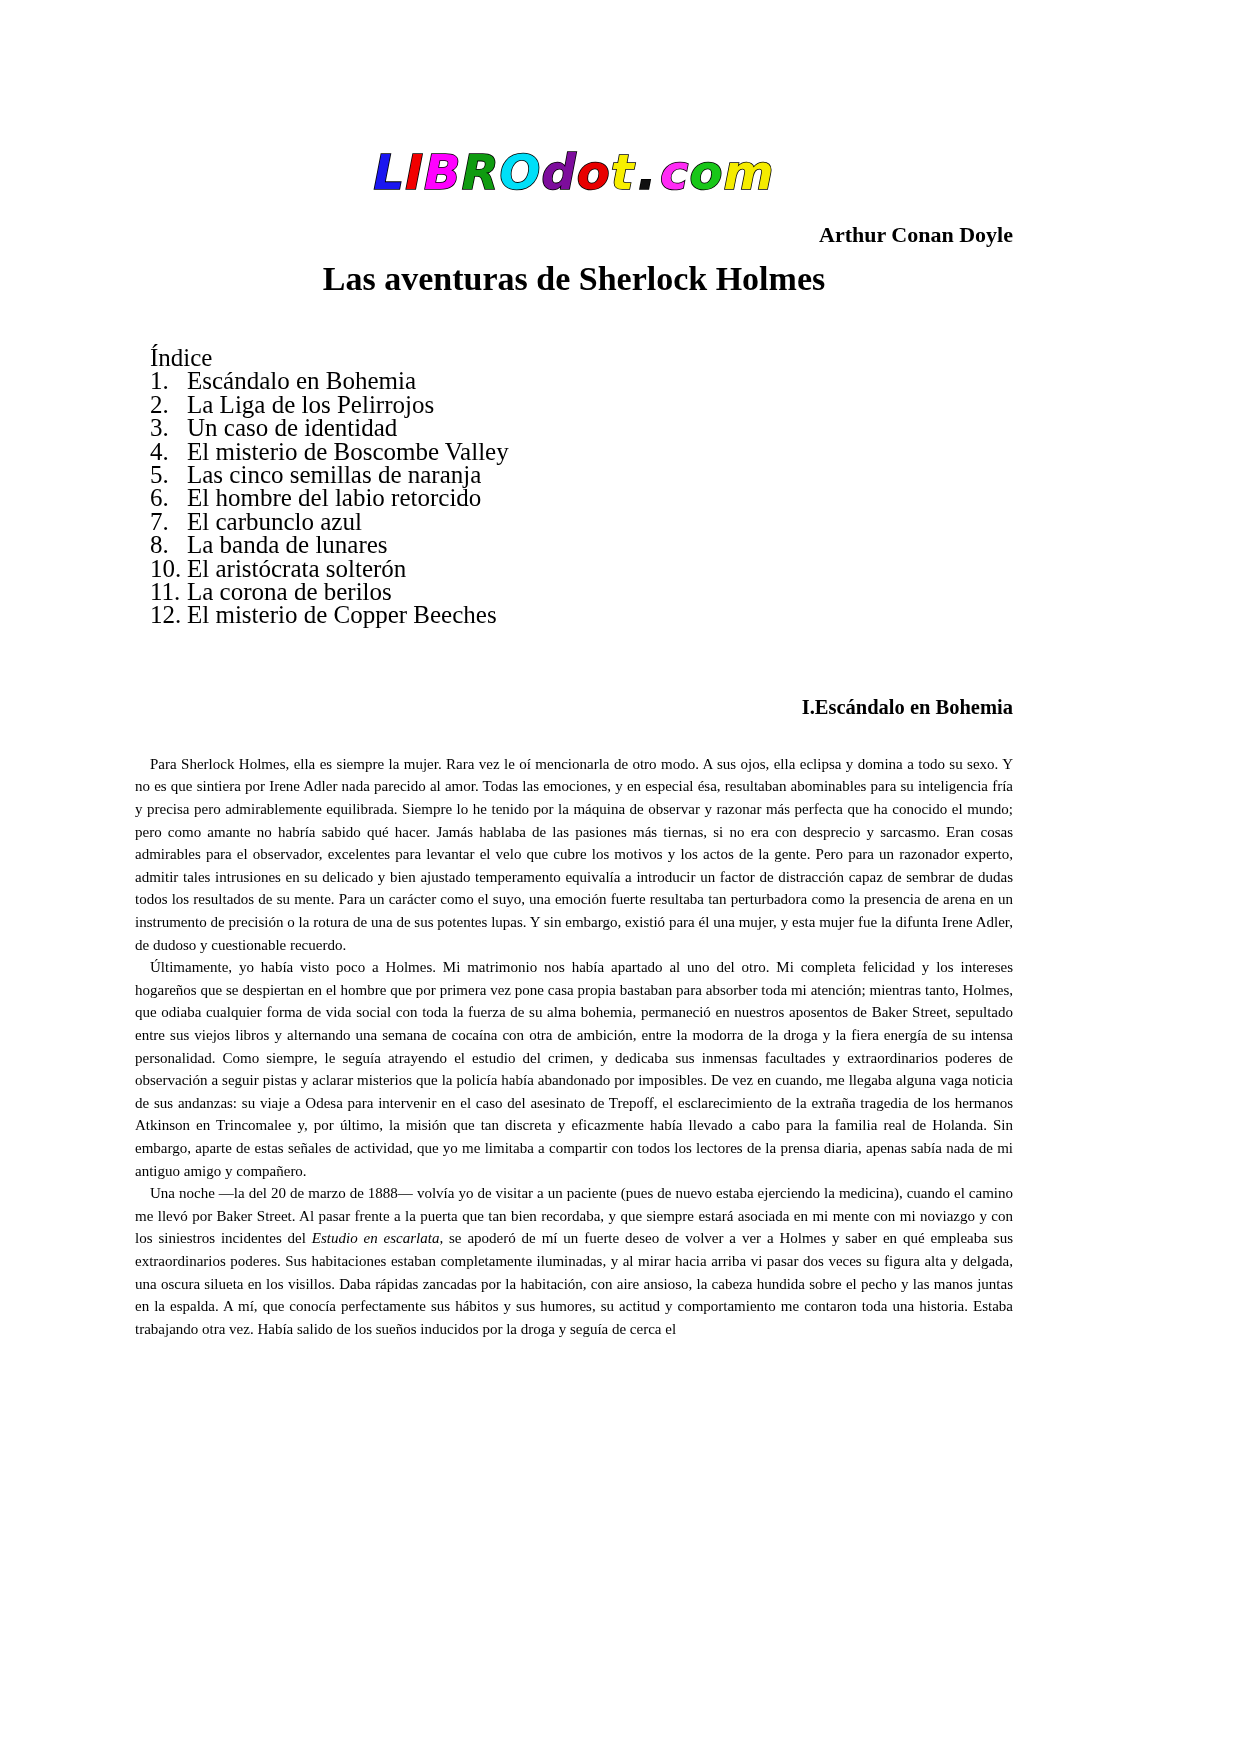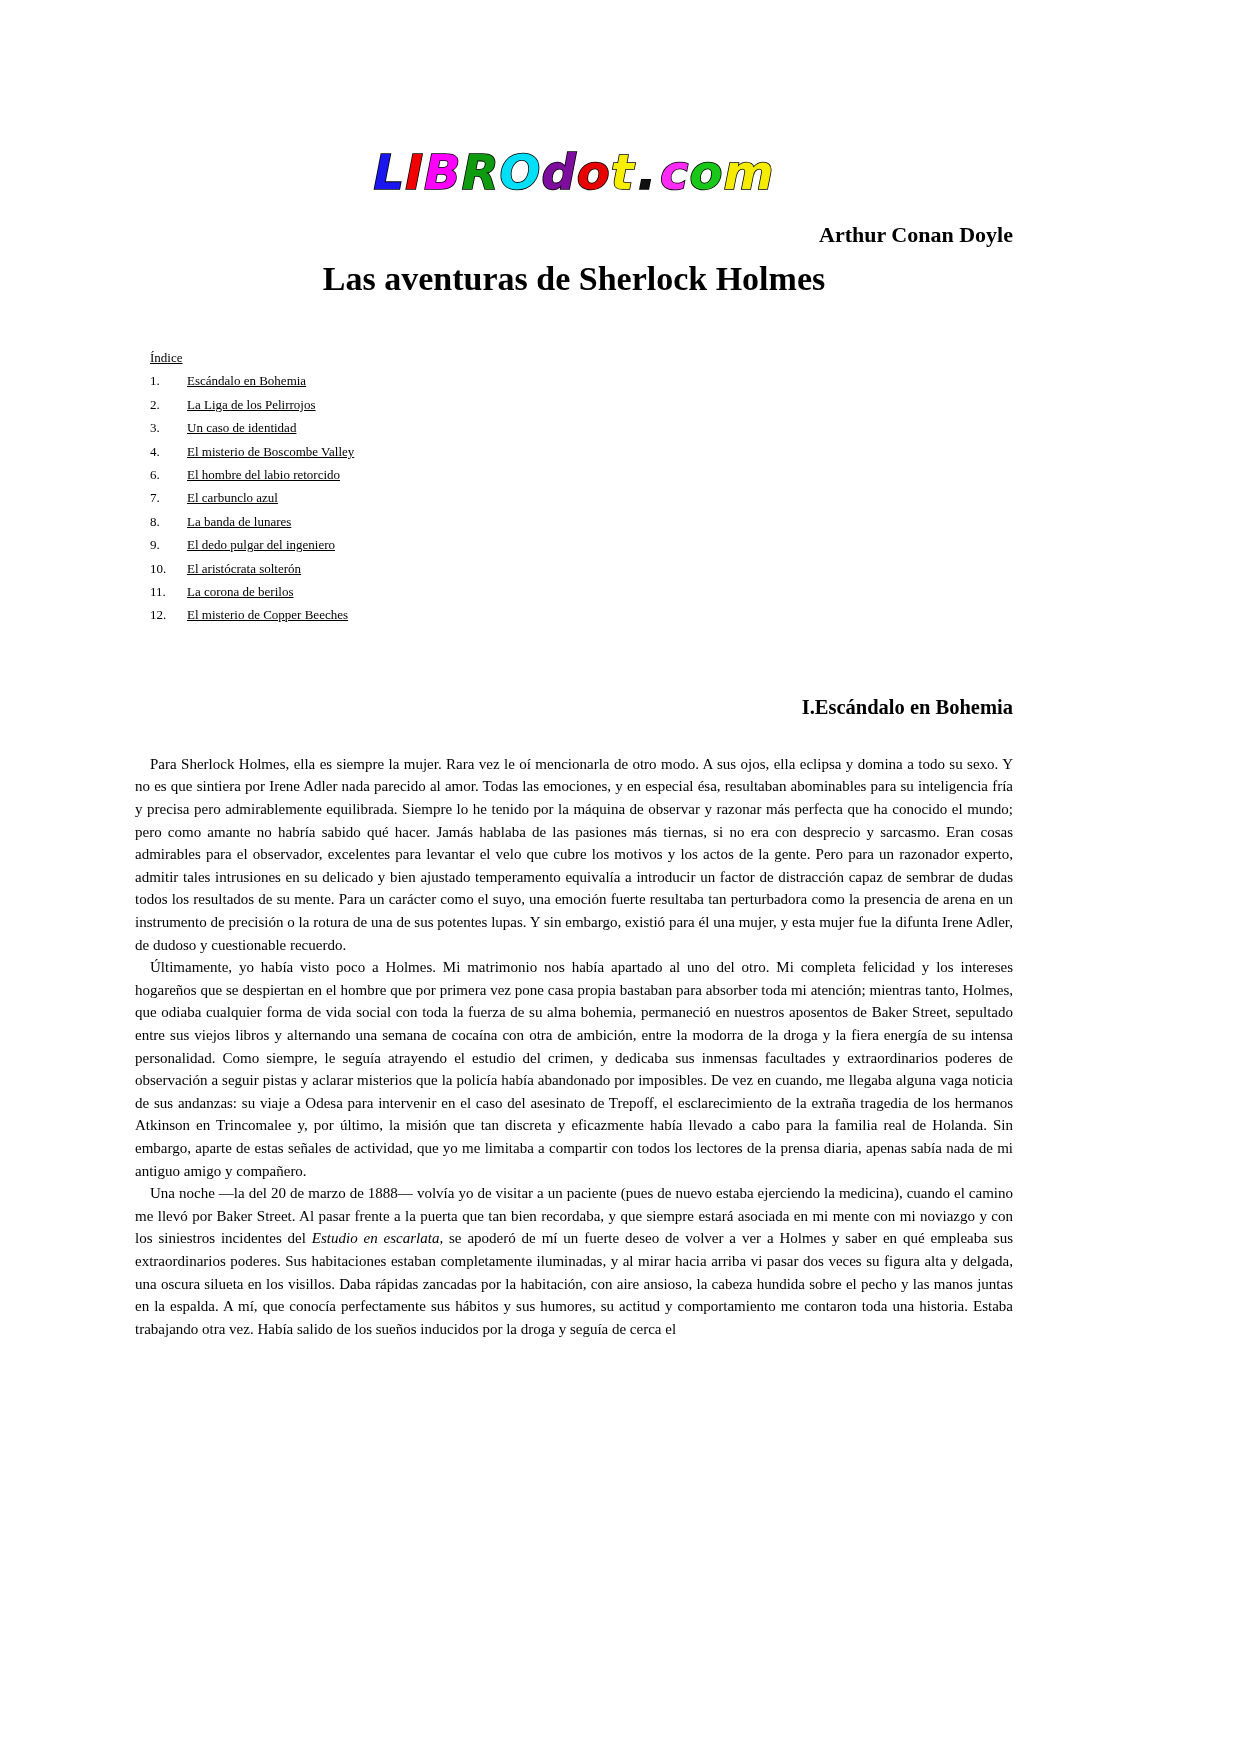--- a/index.html
+++ b/index.html
@@ -42,23 +42,22 @@
     text-align: center;
     font-weight: 700;
     font-size: 34px;
     line-height: 34px;
     margin: 14px 0 0 0;
   }
   
   .index {
     margin-top: 50px;
     padding-left: 15px;
-    font-size: 13px;
+    font-size: 25px;
     line-height: 23.4px;
-    text-decoration: underline;
   }
   .index-item .num,
   .chapter-heading .num {
     display: inline-block;
     width: 37px;
   }
   
   .chapter-heading {
     margin-top: 68px;
     padding-left: 15px;
@@ -101,30 +100,30 @@
     <div class="index-item">
       <span class="num">2.</span><span>La Liga de los Pelirrojos</span>
     </div>
     <div class="index-item">
       <span class="num">3.</span><span>Un caso de identidad</span>
     </div>
     <div class="index-item">
       <span class="num">4.</span><span>El misterio de Boscombe Valley</span>
     </div>
     <div class="index-item">
+      <span class="num">5.</span><span>Las cinco semillas de naranja</span>
+    </div>
+    <div class="index-item">
       <span class="num">6.</span><span>El hombre del labio retorcido</span>
     </div>
     <div class="index-item">
       <span class="num">7.</span><span>El carbunclo azul</span>
     </div>
     <div class="index-item">
       <span class="num">8.</span><span>La banda de lunares</span>
-    </div>
-    <div class="index-item">
-      <span class="num">9.</span><span>El dedo pulgar del ingeniero</span>
     </div>
     <div class="index-item">
       <span class="num">10.</span><span>El aristócrata solterón</span>
     </div>
     <div class="index-item">
       <span class="num">11.</span><span>La corona de berilos</span>
     </div>
     <div class="index-item">
       <span class="num">12.</span><span>El misterio de Copper Beeches</span>
     </div>

